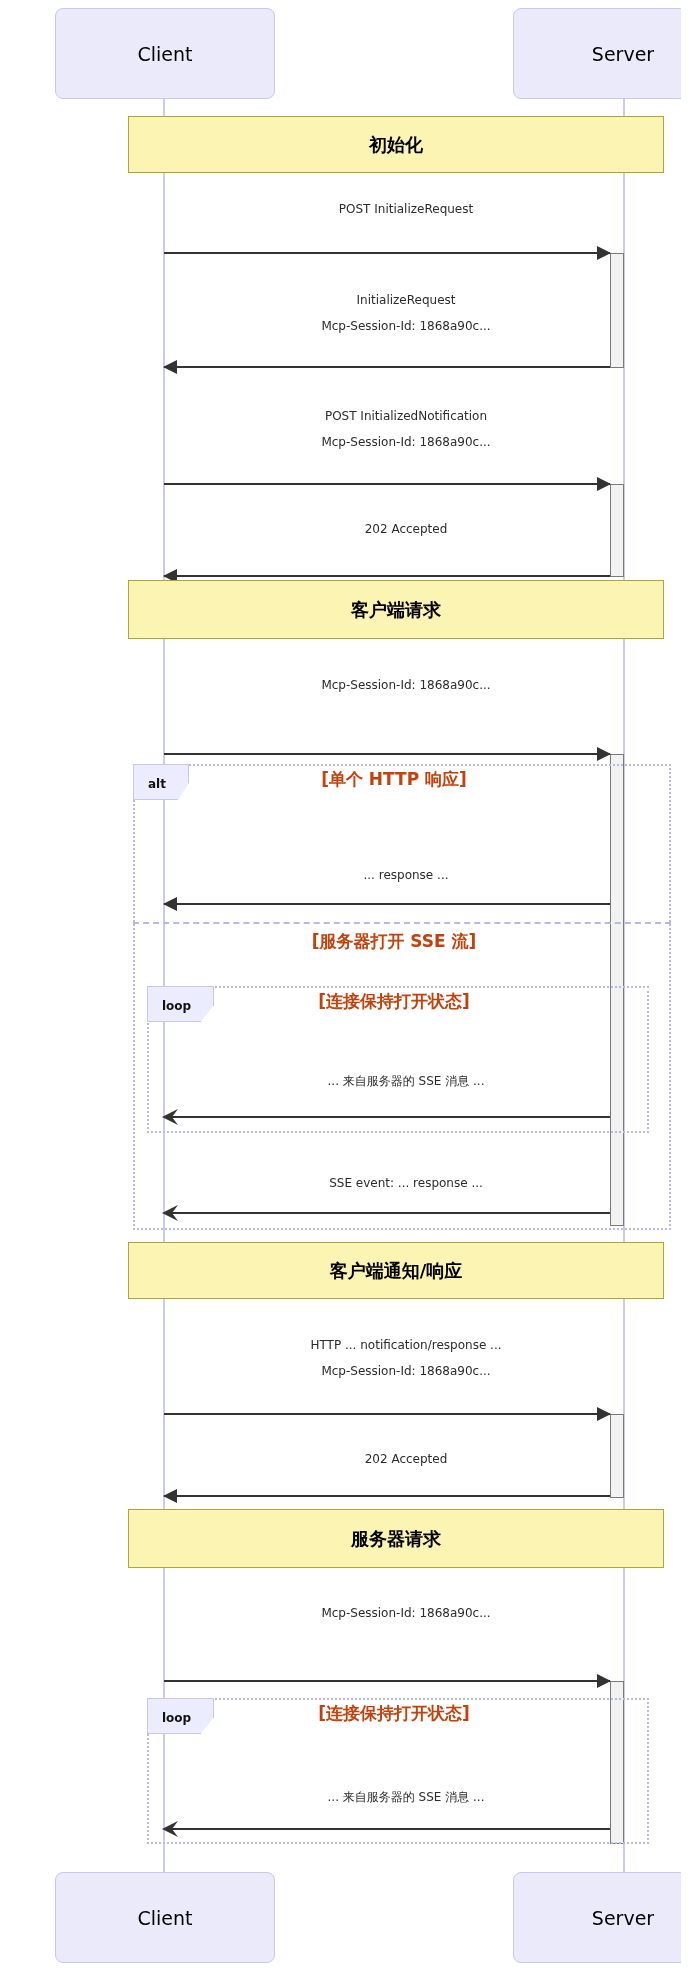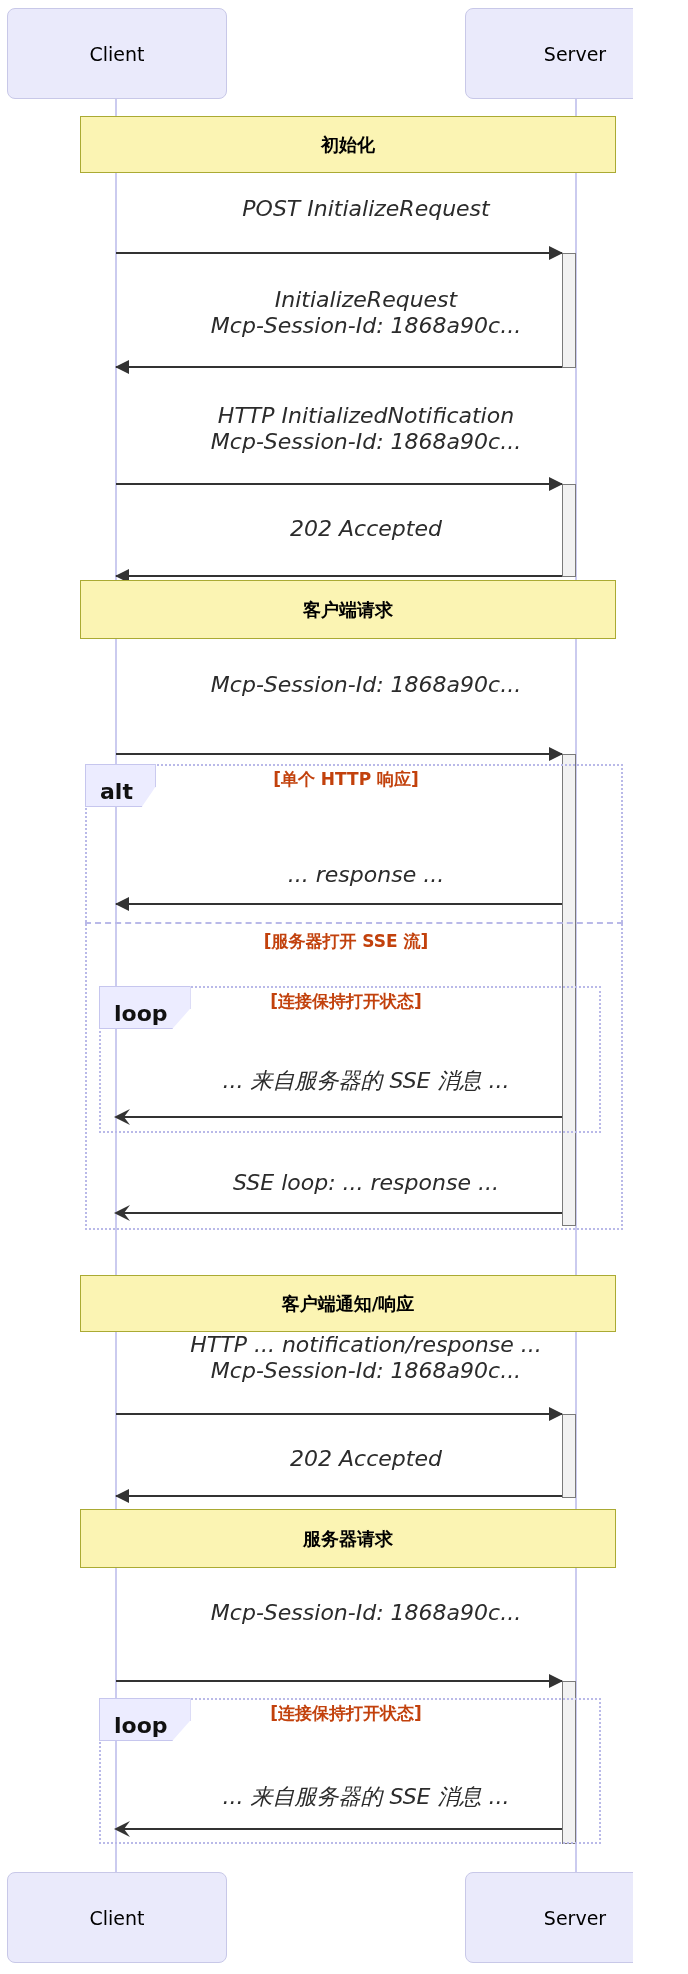--- a/index.html
+++ b/index.html
@@ -1,51 +1,51 @@
 <!DOCTYPE html>
 <html><head>
 <meta charset="utf-8">
 <style>
   html,body{margin:0;padding:0;background:#ffffff;}
   .canvas{
     position:relative;width:633px;height:1974px;background:#ffffff;overflow:hidden;
-    font-family:"DejaVu Sans","Liberation Sans",sans-serif;color:#1a1a1a;
+    font-family:"DejaVu Sans","Liberation Sans",sans-serif;color:#1a1a1a;margin-left:48px;
   }
   
   .lifeline{position:absolute;top:99px;height:1773px;width:2px;background:#CBCBEF;z-index:1;}
   
   .participant{
     position:absolute;width:220px;height:91px;background:#EAEAFB;border:1px solid #C8C8E8;
     border-radius:8px;display:flex;align-items:center;justify-content:center;
     font-size:19px;color:#000;z-index:6;box-sizing:border-box;
   }
   
   .band{
     position:absolute;left:80px;width:536px;background:#FBF4B3;border:1px solid #AAAA33;
     display:flex;align-items:center;justify-content:center;font-size:18px;font-weight:700;
     color:#000;z-index:5;box-sizing:border-box;
   }
   
   .act{position:absolute;left:562px;width:14px;background:#F2F2F2;border:1px solid #7A7A7A;z-index:2;box-sizing:border-box;}
   
   .label{
-    position:absolute;left:366px;transform:translateX(-50%);white-space:nowrap;
-    text-align:center;font-size:22px;line-height:26px;color:#2b2b2b;z-index:4;font-style:italic;
+    position:absolute;left:358px;transform:translateX(-50%);white-space:nowrap;
+    text-align:center;font-size:12px;line-height:26px;color:#2b2b2b;z-index:4;
   }
   
   .arrow{position:absolute;left:116px;width:446px;height:0;border-top:2px solid #333;z-index:3;}
   .head{position:absolute;width:0;height:0;border-top:7px solid transparent;border-bottom:7px solid transparent;top:-8px;}
   .head.right{right:-1px;border-left:14px solid #333;}
   .head.left{left:-1px;border-right:14px solid #333;}
   .chev{position:absolute;left:-2px;top:-9px;}
   
   .fragment{position:absolute;border:2px dotted #B9B9E8;z-index:3;box-sizing:border-box;}
   .tag{
     position:absolute;background:#ECECFF;border:1px solid #C6C6EE;color:#111;
-    font-size:22px;font-weight:600;line-height:29px;padding:12px 22px 0 14px;z-index:4;
+    font-size:12px;font-weight:600;line-height:29px;padding:5px 22px 0 14px;z-index:4;
     clip-path:polygon(0 0,100% 0,100% 52%,80% 100%,0 100%);box-sizing:border-box;
   }
   .cond{
     position:absolute;left:346px;transform:translateX(-50%);white-space:nowrap;
     font-size:17px;font-weight:700;color:#c2410c;z-index:4;
   }
   .divider{position:absolute;height:0;border-top:2px dashed #B9B9E8;z-index:3;}
 </style>
 </head>
 <body>
@@ -73,21 +73,21 @@
   <div class="participant" style="left:465px;top:1872px">
       <span>Server</span>
     </div>
 
   <div class="band" style="top:580px;height:59px">
       <span>客户端请求</span>
     </div>
   <div class="band" style="top:116px;height:57px">
       <span>初始化</span>
     </div>
-  <div class="band" style="top:1275px;height:57px">
+  <div class="band" style="top:1242px;height:57px">
       <span>客户端通知/响应</span>
     </div>
   <div class="band" style="top:1509px;height:59px">
       <span>服务器请求</span>
     </div>
 
   <div class="label" style="top:196px">
     <div>POST InitializeRequest</div>
   </div>
   <div class="arrow" style="top:252px">
@@ -96,21 +96,21 @@
 
   <div class="label" style="top:287px">
     <div>InitializeRequest</div>
     <div>Mcp-Session-Id: 1868a90c...</div>
   </div>
   <div class="arrow" style="top:366px">
       <span class="head left"></span>
     </div>
 
   <div class="label" style="top:403px">
-    <div>HTTP InitializedNotification</div>
+    <div>POST InitializedNotification</div>
     <div>Mcp-Session-Id: 1868a90c...</div>
   </div>
   <div class="arrow" style="top:483px">
       <span class="head right"></span>
     </div>
 
   <div class="label" style="top:516px">
     <div>202 Accepted</div>
   </div>
   <div class="arrow" style="top:575px">
@@ -145,21 +145,21 @@
   <div class="label" style="top:1068px">
     <div>... 来自服务器的 SSE 消息 ...</div>
   </div>
   <div class="arrow" style="top:1116px">
     <svg class="chev" width="17" height="16" viewBox="0 0 17 16">
         <polygon points="16,0 0,8 16,16 10,8" fill="#333"></polygon>
       </svg>
   </div>
 
   <div class="label" style="top:1170px">
-    <div>SSE loop: ... response ...</div>
+    <div>SSE event: ... response ...</div>
   </div>
   <div class="arrow" style="top:1212px">
     <svg class="chev" width="17" height="16" viewBox="0 0 17 16">
         <polygon points="16,0 0,8 16,16 10,8" fill="#333"></polygon>
       </svg>
   </div>
 
   <div class="label" style="top:1332px">
     <div>HTTP ... notification/response ...</div>
     <div>Mcp-Session-Id: 1868a90c...</div>

